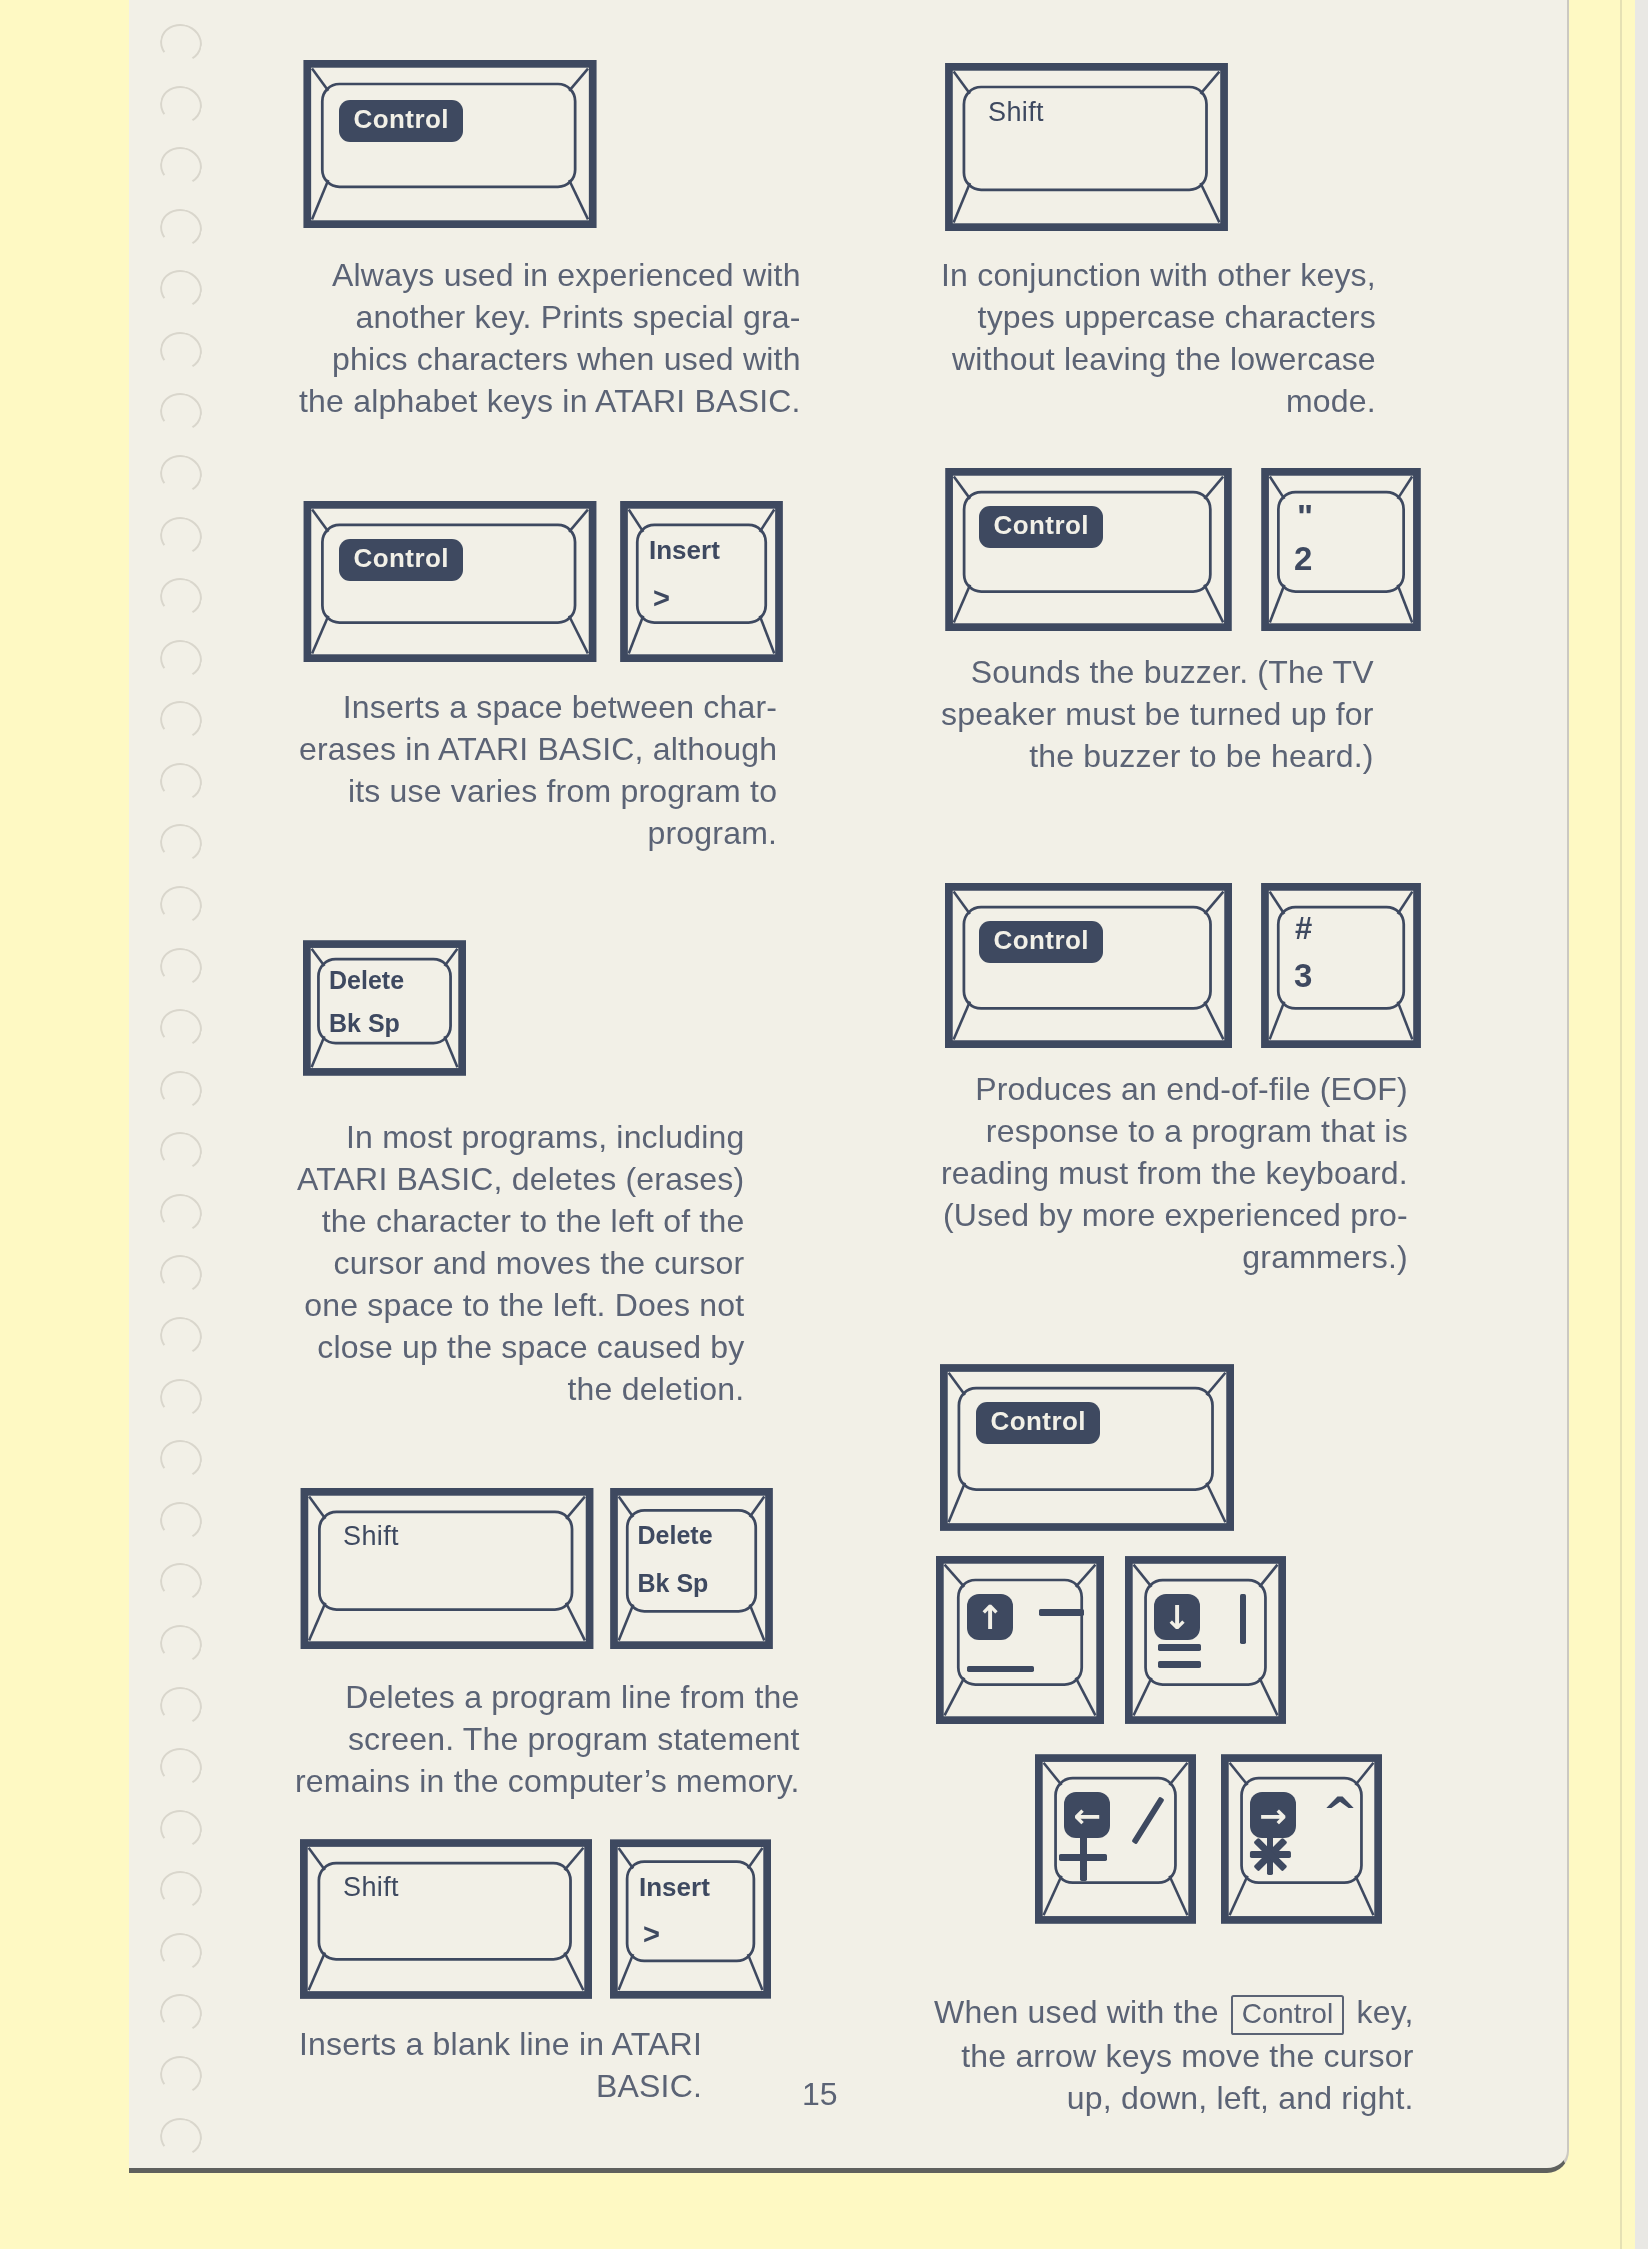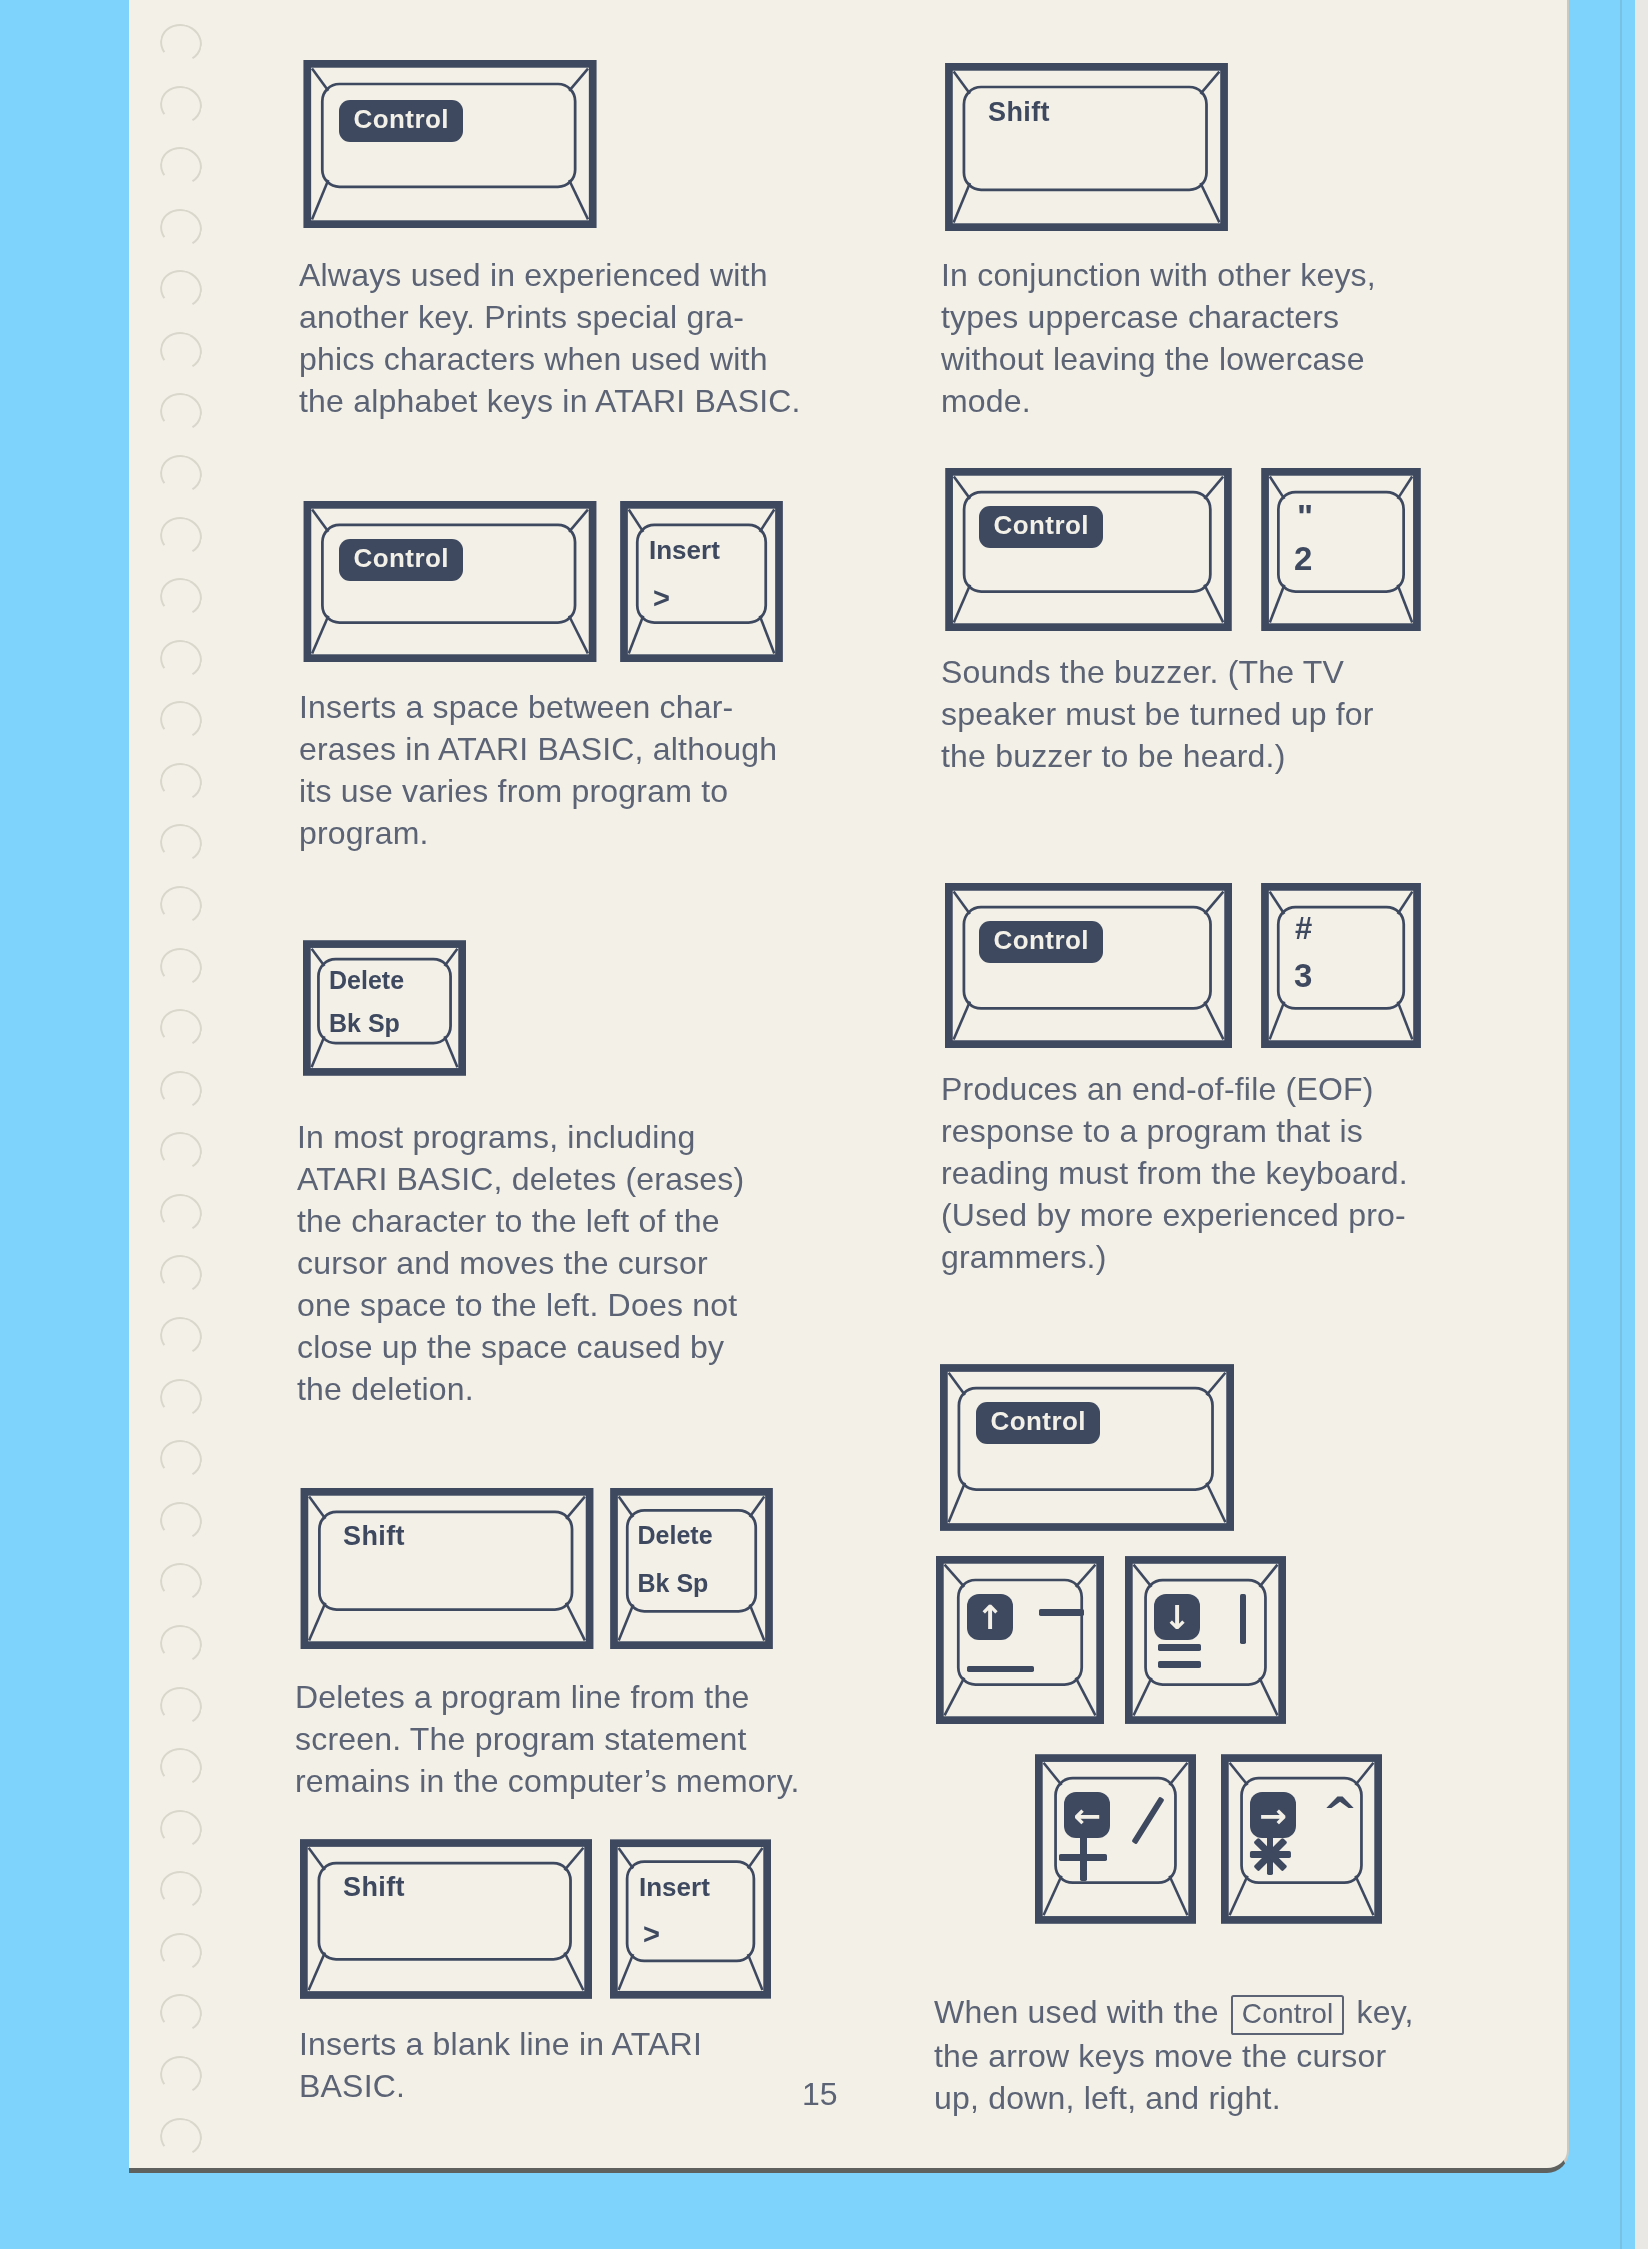--- a/index.html
+++ b/index.html
@@ -1,28 +1,28 @@
 <!DOCTYPE html>
 <html style="font-size:13.7px"><head>
 <meta charset="utf-8">
 <style>
   html,body{margin:0;padding:0;background:#e9e8e4;}
-  .canvas{position:relative;width:1635px;height:2250px;background:#7dd3fc;overflow:hidden;
-          font-family:"Liberation Sans",sans-serif;}
+  .canvas{position:relative;width:1635px;height:2250px;background:#fef9c3;overflow:hidden;
+          font-family:"Liberation Sans",sans-serif;text-align:right;}
   .page-bg{position:absolute;left:129px;top:-22px;width:1438px;height:2190px;background:#f2f0e7;
            border-right:2.6px solid #ccc9c1;border-bottom:5.2px solid #5f615e;border-bottom-right-radius:22px;}
   .edge-line{position:absolute;left:1620px;top:0;width:1.7px;height:2250px;background:rgba(100,100,108,.16);}
   .ring{position:absolute;left:160px;width:38px;height:34px;border:2.6px solid #d9d6cc;
         border-bottom-color:transparent;border-radius:50%;transform:rotate(12deg);}
   .key{position:absolute;background:#f2f0e7;}
   .key svg.frame{position:absolute;left:0;top:0;}
   .para{position:absolute;white-space:pre-line;font-size:32px;line-height:42px;color:#5b6375;letter-spacing:0.2px;}
   .badge{position:absolute;background:#3e4960;color:#f2f0e7;font-weight:bold;font-size:26px;
          padding:4.3px 14.6px 6.9px;border-radius:11px;letter-spacing:0.4px;}
-  .shift-label{position:absolute;font-weight:bold;font-size:27px;color:#3e4960;letter-spacing:0.4px;}
+  .shift-label{position:absolute;font-weight:normal;font-size:27px;color:#3e4960;letter-spacing:0.4px;}
   .kt{position:absolute;font-weight:bold;color:#3e4960;white-space:pre;}
   .badge-sq{position:absolute;width:46px;height:46px;background:#3e4960;border-radius:12px;
             color:#f2f0e7;display:flex;align-items:center;justify-content:center;}
   .glyph{font-family:"DejaVu Sans","Liberation Sans",sans-serif;}
   .bar{position:absolute;background:#3e4960;border-radius:1.7px;}
   .star{position:absolute;width:43px;height:43px;}
   .star i{position:absolute;left:18px;top:0.9px;width:6.9px;height:41px;background:#3e4960;border-radius:1.7px;display:block;}
   .star i:nth-child(2){transform:rotate(45deg);}
   .star i:nth-child(3){transform:rotate(90deg);}
   .star i:nth-child(4){transform:rotate(135deg);}

